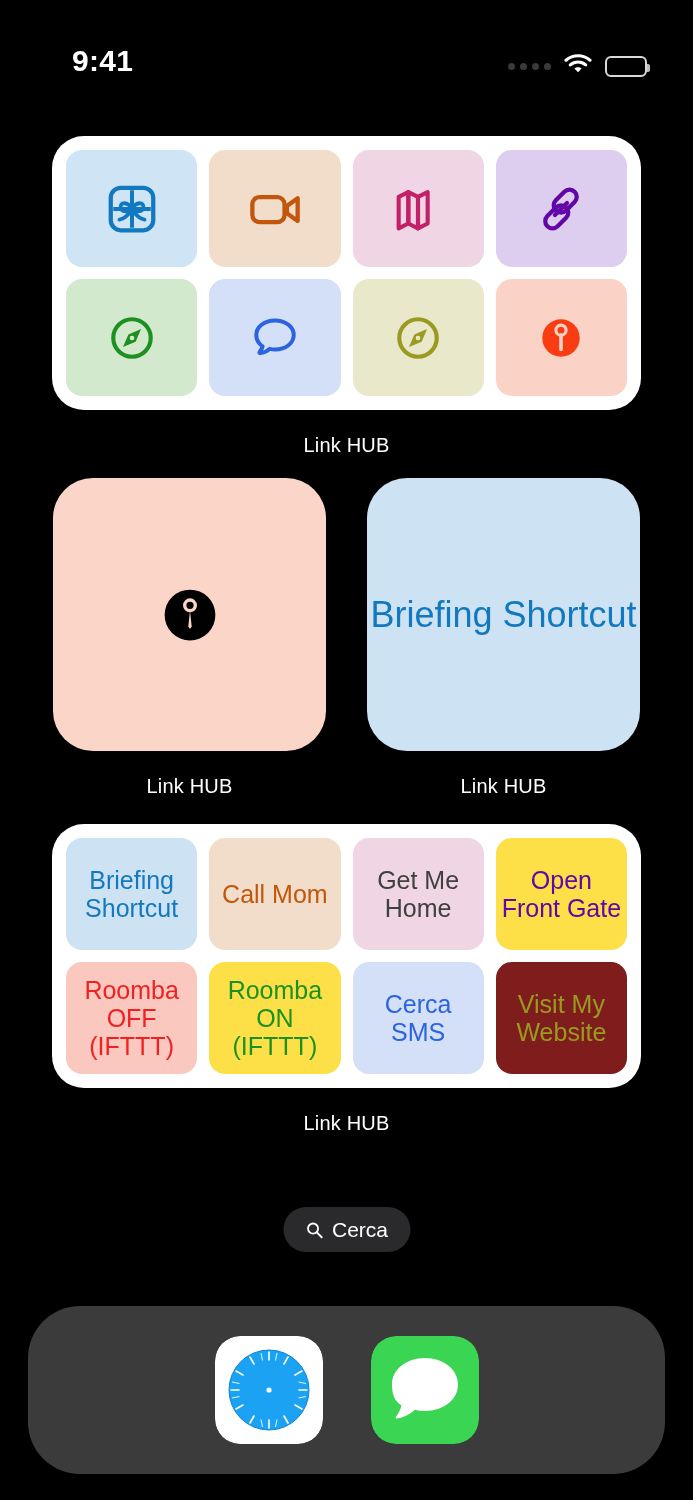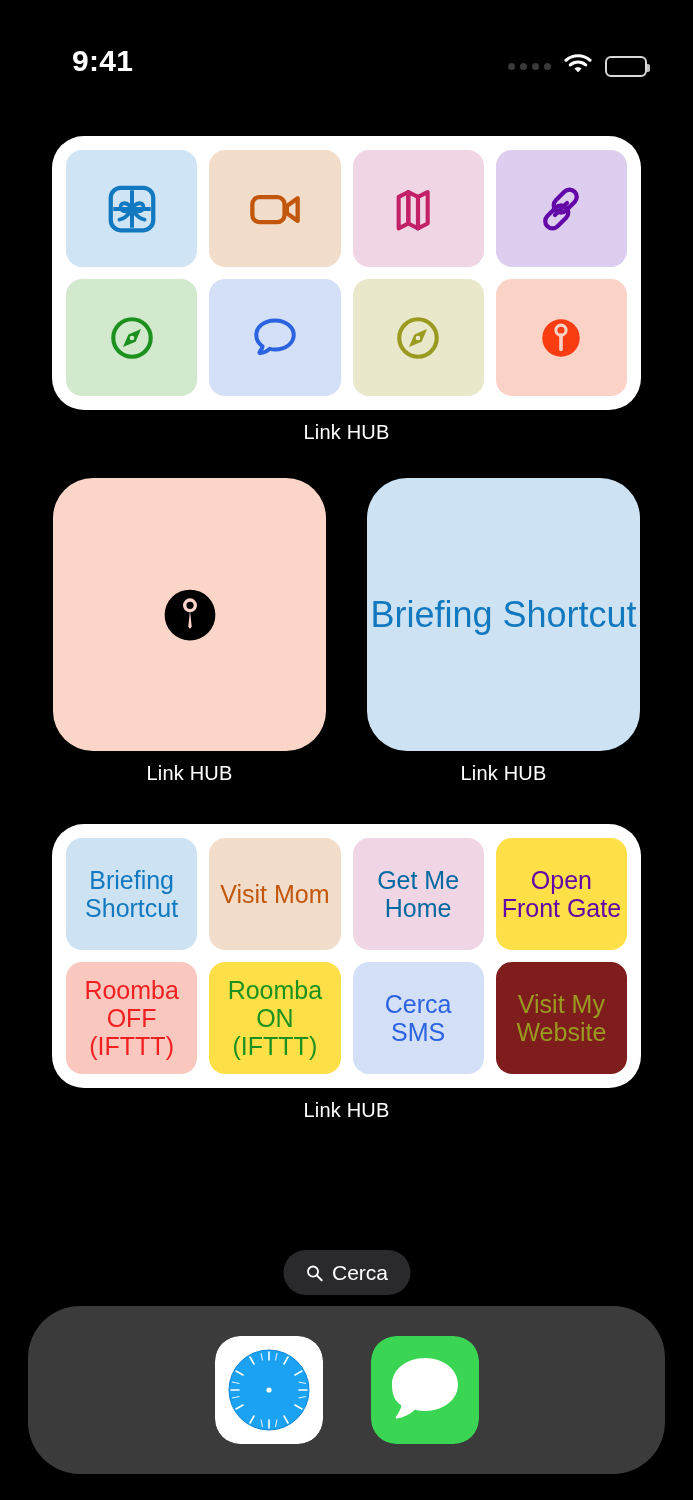--- a/index.html
+++ b/index.html
@@ -30,42 +30,42 @@
   .widget-card{
     background:#fff; border-radius:32px;
     padding:14px; display:grid; gap:12px;
   }
   .grid-4x2{ grid-template-columns:repeat(4,1fr); grid-template-rows:repeat(2,1fr); }
   .tile{
     border-radius:16px; display:flex; align-items:center; justify-content:center;
     text-align:center; line-height:1.12; font-size:25px; padding:4px;
   }
   .widget-label{
-    margin-top:11px; text-align:center; color:#fff;
+    margin-top:24px; text-align:center; color:#fff;
     font-size:20px; letter-spacing:.2px; text-shadow:0 1px 3px rgba(0,0,0,.55);
   }
 
   
   #widget-icons{ top:136px; left:52px; width:589px; }
   #widget-icons .widget-card{ height:274px; }
   #widget-icons .tile svg{ display:block; }
 
   
   #widget-sq-left{ top:478px; left:53px; width:273px; }
   #widget-sq-right{ top:478px; left:367px; width:273px; }
   .sq-body{ width:273px; height:273px; border-radius:40px; display:flex; align-items:center; justify-content:center; }
   .sq-text{ font-size:36px; line-height:1.25; text-align:center; }
 
   
   #widget-texts{ top:824px; left:52px; width:589px; }
   #widget-texts .widget-card{ height:264px; }
 
   
   #search-pill{
-    position:absolute; top:1250px; left:50%; transform:translateX(-50%);
+    position:absolute; top:1207px; left:50%; transform:translateX(-50%);
     height:45px; padding:0 22px; background:#2a2a2c; border-radius:23px;
     display:flex; align-items:center; gap:9px;
   }
   #search-pill span{ color:#fff; font-size:21px; }
 
   
   #dock{
     position:absolute; left:28px; top:1306px; width:637px; height:168px;
     background:#3b3b3b; border-radius:52px;
     display:flex; align-items:center; justify-content:center; gap:48px;
@@ -190,23 +190,23 @@
     </div>
     <div class="widget-label">Link HUB</div>
   </div>
 
   <div class="widget-block" id="widget-texts">
     <div class="widget-card grid-4x2">
       <div class="tile" style="background:#cde2f2;color:#1279c0">
           <span>Briefing Shortcut</span>
         </div>
       <div class="tile" style="background:#f2ddca;color:#c2560c">
-          <span>Visit Mom</span>
-        </div>
-      <div class="tile" style="background:#f0d6e4;color:#0369a1">
+          <span>Call Mom</span>
+        </div>
+      <div class="tile" style="background:#f0d6e4;color:#404040">
           <span>Get Me Home</span>
         </div>
       <div class="tile" style="background:#fde047;color:#6206a8">
           <span>Open Front Gate</span>
         </div>
       <div class="tile" style="background:#fbc8c0;color:#f22020">
           <span>Roomba OFF (IFTTT)</span>
         </div>
       <div class="tile" style="background:#fde047;color:#1d9120">
           <span>Roomba ON (IFTTT)</span>

